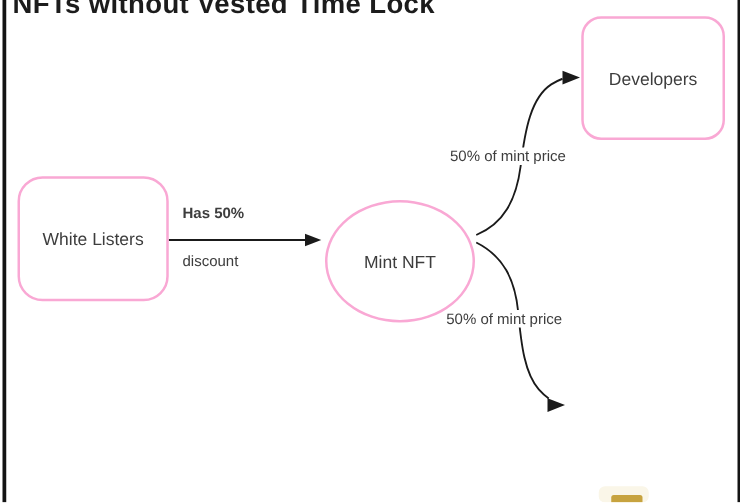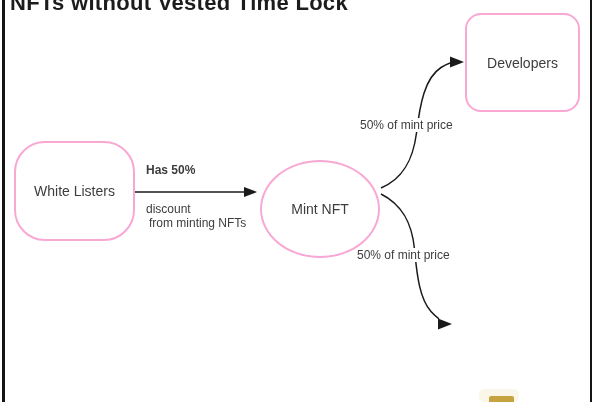--- a/index.html
+++ b/index.html
@@ -16,21 +16,21 @@
     letter-spacing:.3px;white-space:nowrap;
   }
   svg.edges{position:absolute;left:0;top:0;width:600px;height:402px;}
   svg.edges path{fill:none;stroke:#1a1a1a;stroke-width:1.5;}
   svg.edges polygon{fill:#1a1a1a;stroke:none;}
   .node{
     position:absolute;display:flex;align-items:center;justify-content:center;
     text-align:center;background:#fff;border:2px solid #f9a8d4;
     color:#3d3d3d;font-size:14px;line-height:20px;box-sizing:border-box;
   }
-  .node-white-listers{left:14px;top:141px;width:121px;height:100px;border-radius:31px;}
+  .node-white-listers{left:14px;top:141px;width:121px;height:100px;border-radius:20px;}
   .node-mint-nft{left:260px;top:160px;width:120px;height:98px;border-radius:50%;}
   .node-developers{left:465px;top:13px;width:115px;height:99px;border-radius:16px;}
   .node-back{left:455px;top:273px;width:118px;height:102px;border-radius:0;padding:0 10px;}
   .edge-label{
     position:absolute;font-size:12px;color:#3d3d3d;white-space:nowrap;line-height:14px;
   }
   .masked{background:#fff;padding:0 2px;}
   .lbl-has50{left:146px;top:163px;font-weight:bold;}
   .lbl-discount{left:146px;top:202px;}
   .lbl-fromminting{left:149px;top:216px;}
@@ -53,21 +53,20 @@
     <path d="M 135 192 L 245 192"></path>
     <polygon points="244,187 257,192 244,197"></polygon>
     <path d="M 381 188 C 403 179 413 160 416.5 133 C 420 103 425 78 441 67.5 Q 446 64.5 450 63"></path>
     <polygon points="450,56.5 464,62 450,67.5"></polygon>
     <path d="M 381 194 C 403 205 412 224 414.5 249 C 417 277 420 299 431 311.5 Q 435 316 439 318.8"></path>
     <polygon points="438,318.5 452,324 438,329.5"></polygon>
   </svg>
 
   <div class="edge-label lbl-has50">Has 50%</div>
   <div class="edge-label lbl-discount">discount</div>
-  <div class="edge-label lbl-fromminting">from minting NFTs</div>
   <div class="edge-label masked lbl-upper-price">50% of mint price</div>
   <div class="edge-label masked lbl-lower-price">50% of mint price</div>
 
   <div class="node node-white-listers">
     <span>White Listers</span>
   </div>
   <div class="node node-mint-nft">
     <span>Mint NFT</span>
   </div>
   <div class="node node-developers">

